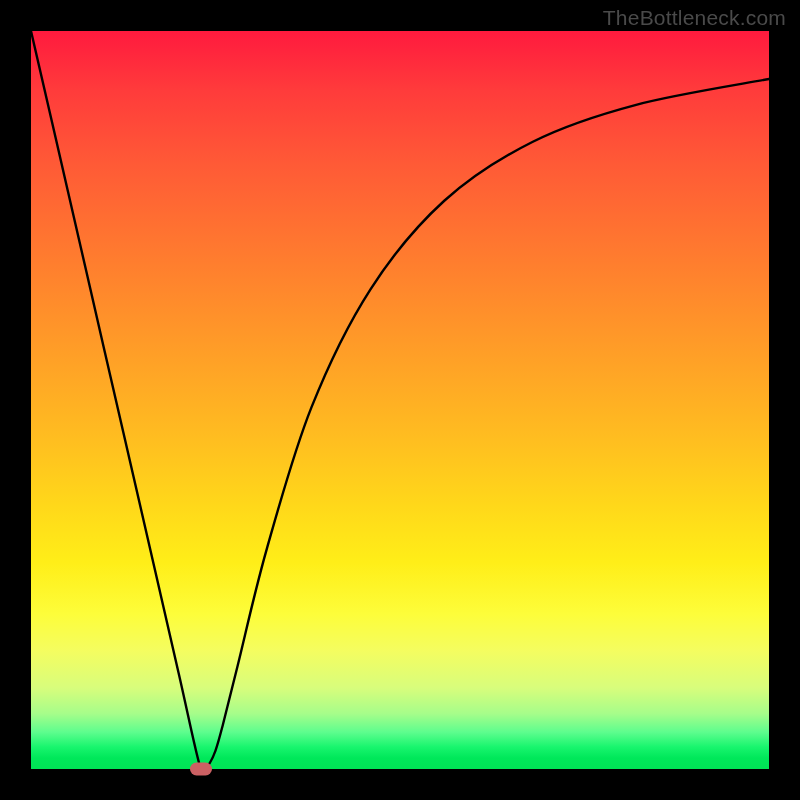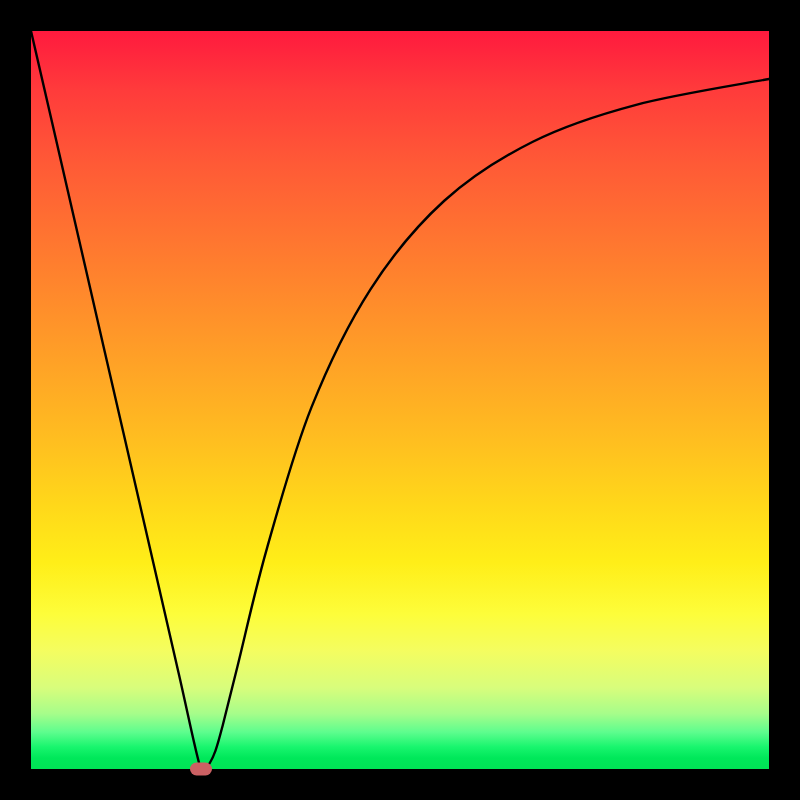--- a/index.html
+++ b/index.html
@@ -78,14 +78,15 @@
   <div class="plot-area">
 
     <svg class="curve" viewBox="0 0 738 738" preserveAspectRatio="none">
       <path id="curve-path" fill="none" stroke="#000" stroke-width="2.4" stroke-linecap="round" d="M 0 0 C 6.1499999999999995 26.691000000000013, 24.6 106.64100000000008, 36.9 160.14600000000007 C 49.199999999999996 213.65100000000007, 61.49999999999999 267.52500000000003, 73.8 321.03000000000003 C 86.1 374.535, 98.4 427.67100000000005, 110.7 481.17600000000004 C 123 534.681, 137.76 599.256, 147.6 642.06 C 157.44 684.8639999999999, 164.82 722.625, 169.74 738 C 174.66000000000003 753.375, 174.66 737.385, 177.12 734.31 C 179.58 731.2349999999999, 182.04 726.3149999999999, 184.5 719.55 C 186.96 712.785, 188.19 707.865, 191.88 693.72 C 195.57 679.575, 199.26000000000002 664.1999999999999, 206.64000000000001 634.68 C 214.02 605.16, 223.86 559.65, 236.16 516.6 C 248.45999999999998 473.55, 263.21999999999997 419.43, 280.44 376.38 C 297.66 333.33, 317.34000000000003 292.74, 339.48 258.3 C 361.62 223.86, 386.22 194.34, 413.28000000000003 169.74 C 440.34000000000003 145.14000000000001, 469.86 126.69000000000005, 501.84000000000003 110.70000000000005 C 533.82 94.71000000000004, 565.8 84.25499999999998, 605.16 73.79999999999995 C 644.52 63.344999999999935, 715.86 52.27499999999992, 738 47.969999999999914"></path>
     </svg>
 
     <div class="marker" id="bottleneck-marker" style="left: 169.74px; top: 738px;"></div>
 
   </div>
 
+  <div class="watermark">TheBottleneck.com</div>
 
 </div>
 
 </body></html>

